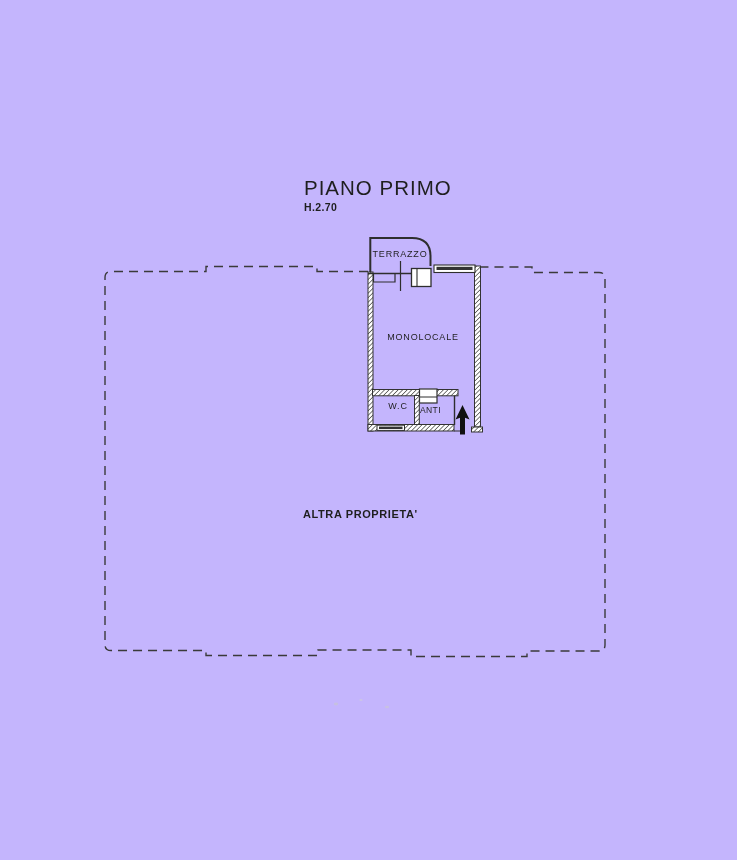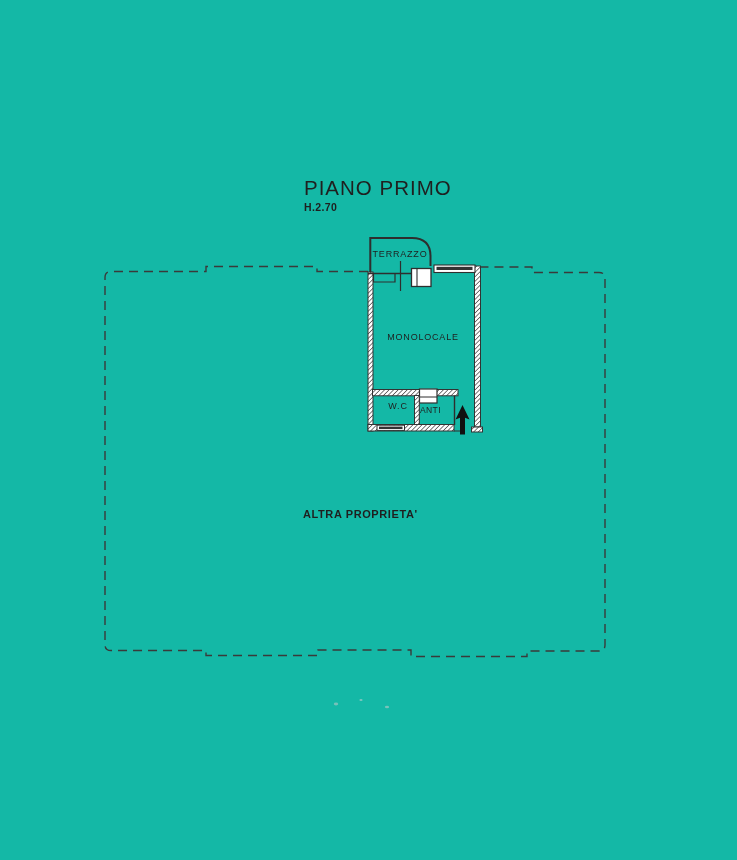--- a/index.html
+++ b/index.html
@@ -4,21 +4,21 @@
 <style>
   html, body {
     margin: 0;
     padding: 0;
     background: #ffffff;
   }
   .page {
     position: relative;
     width: 737px;
     height: 860px;
-    background: #14b8a6;
+    background: #c4b5fd;
     overflow: hidden;
     font-family: "Liberation Sans", sans-serif;
   }
   svg { display: block; }
   text {
     font-family: "Liberation Sans", "DejaVu Sans", sans-serif;
     fill: #1f1f1f;
   }
   .title-text   { font-size: 20.5px; letter-spacing: 1px; }
   .height-text  { font-size: 10.5px; font-weight: bold; letter-spacing: .4px; }

